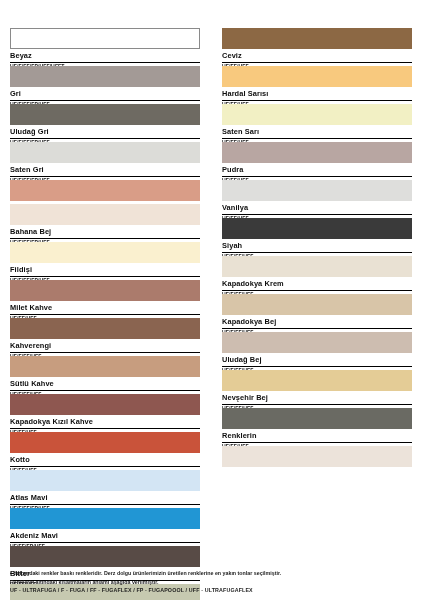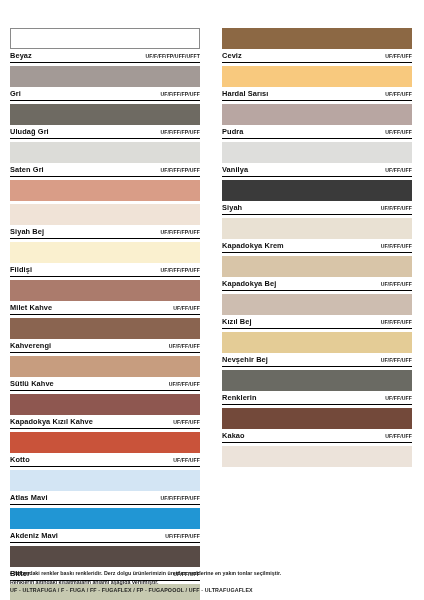--- a/index.html
+++ b/index.html
@@ -42,20 +42,21 @@
     border:1px solid #8a8a8a;
   }
   .swatch-meta{
     display:flex;
     align-items:baseline;
     justify-content:space-between;
     height:14px;
     padding-top:1px;
     border-bottom:1px solid #000000;
     box-sizing:border-box;
+    flex-direction:column;
   }
   .swatch-name{
     font-size:7.4px;
     font-weight:bold;
     color:#0d0d0d;
     letter-spacing:0.1px;
     white-space:nowrap;
     line-height:11px;
   }
   .swatch-codes{
@@ -118,21 +119,21 @@
             <span class="swatch-name">Saten Gri</span>
             <span class="swatch-codes">UF/F/FF/FP/UFF</span>
           </div>
         </div>
         <div class="swatch-row">
           <div class="swatch-chip" style="background-color: rgb(217, 157, 135);"></div>
         </div>
         <div class="swatch-row">
           <div class="swatch-chip" style="background-color: rgb(240, 227, 215);"></div>
           <div class="swatch-meta">
-            <span class="swatch-name">Siyah Bej</span>
+            <span class="swatch-name">Bahana Bej</span>
             <span class="swatch-codes">UF/F/FF/FP/UFF</span>
           </div>
         </div>
         <div class="swatch-row">
           <div class="swatch-chip" style="background-color: rgb(250, 240, 207);"></div>
           <div class="swatch-meta">
             <span class="swatch-name">Fildişi</span>
             <span class="swatch-codes">UF/F/FF/FP/UFF</span>
           </div>
         </div>
@@ -206,20 +207,27 @@
           </div>
         </div>
         <div class="swatch-row">
           <div class="swatch-chip" style="background-color: rgb(248, 201, 126);"></div>
           <div class="swatch-meta">
             <span class="swatch-name">Hardal Sarısı</span>
             <span class="swatch-codes">UF/FF/UFF</span>
           </div>
         </div>
         <div class="swatch-row">
+          <div class="swatch-chip" style="background-color: rgb(242, 240, 196);"></div>
+          <div class="swatch-meta">
+            <span class="swatch-name">Saten Sarı</span>
+            <span class="swatch-codes">UF/FF/UFF</span>
+          </div>
+        </div>
+        <div class="swatch-row">
           <div class="swatch-chip" style="background-color: rgb(184, 166, 162);"></div>
           <div class="swatch-meta">
             <span class="swatch-name">Pudra</span>
             <span class="swatch-codes">UF/FF/UFF</span>
           </div>
         </div>
         <div class="swatch-row">
           <div class="swatch-chip" style="background-color: rgb(222, 222, 220);"></div>
           <div class="swatch-meta">
             <span class="swatch-name">Vanilya</span>
@@ -243,42 +251,35 @@
         <div class="swatch-row">
           <div class="swatch-chip" style="background-color: rgb(216, 197, 168);"></div>
           <div class="swatch-meta">
             <span class="swatch-name">Kapadokya Bej</span>
             <span class="swatch-codes">UF/F/FF/UFF</span>
           </div>
         </div>
         <div class="swatch-row">
           <div class="swatch-chip" style="background-color: rgb(205, 189, 176);"></div>
           <div class="swatch-meta">
-            <span class="swatch-name">Kızıl Bej</span>
+            <span class="swatch-name">Uludağ Bej</span>
             <span class="swatch-codes">UF/F/FF/UFF</span>
           </div>
         </div>
         <div class="swatch-row">
           <div class="swatch-chip" style="background-color: rgb(228, 204, 150);"></div>
           <div class="swatch-meta">
             <span class="swatch-name">Nevşehir Bej</span>
             <span class="swatch-codes">UF/F/FF/UFF</span>
           </div>
         </div>
         <div class="swatch-row">
           <div class="swatch-chip" style="background-color: rgb(106, 106, 99);"></div>
           <div class="swatch-meta">
             <span class="swatch-name">Renklerin</span>
-            <span class="swatch-codes">UF/FF/UFF</span>
-          </div>
-        </div>
-        <div class="swatch-row">
-          <div class="swatch-chip" style="background-color: rgb(115, 73, 58);"></div>
-          <div class="swatch-meta">
-            <span class="swatch-name">Kakao</span>
             <span class="swatch-codes">UF/FF/UFF</span>
           </div>
         </div>
         <div class="swatch-row">
           <div class="swatch-chip" style="background-color: rgb(236, 227, 218);"></div>
         </div>
       </div>
 
   </div>
 

